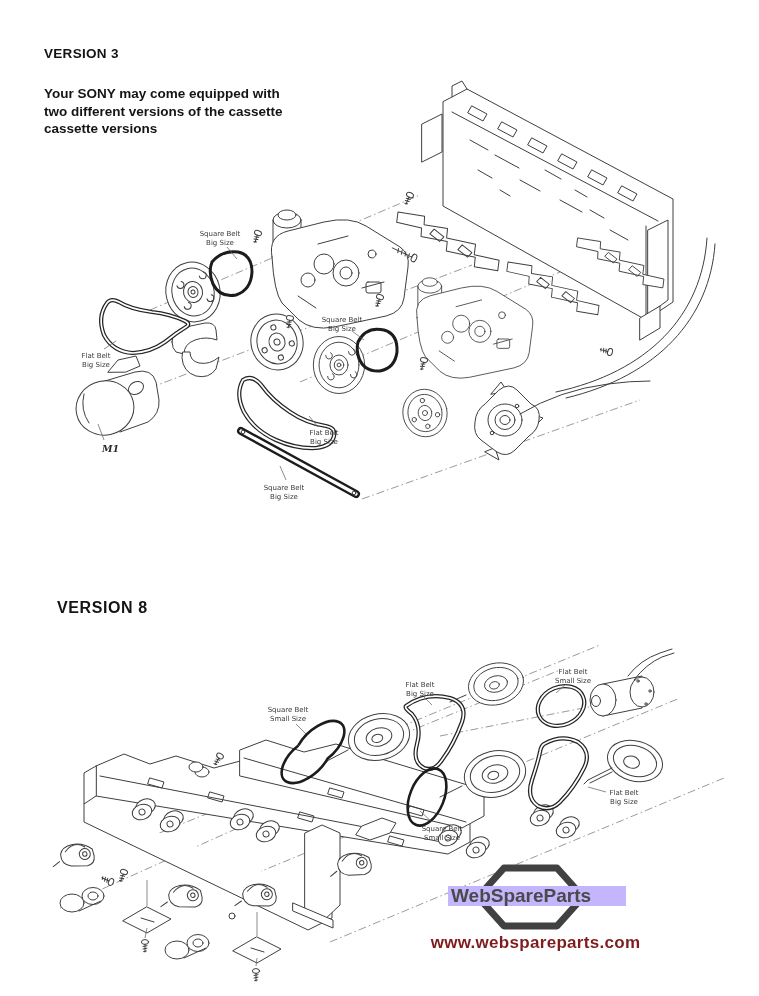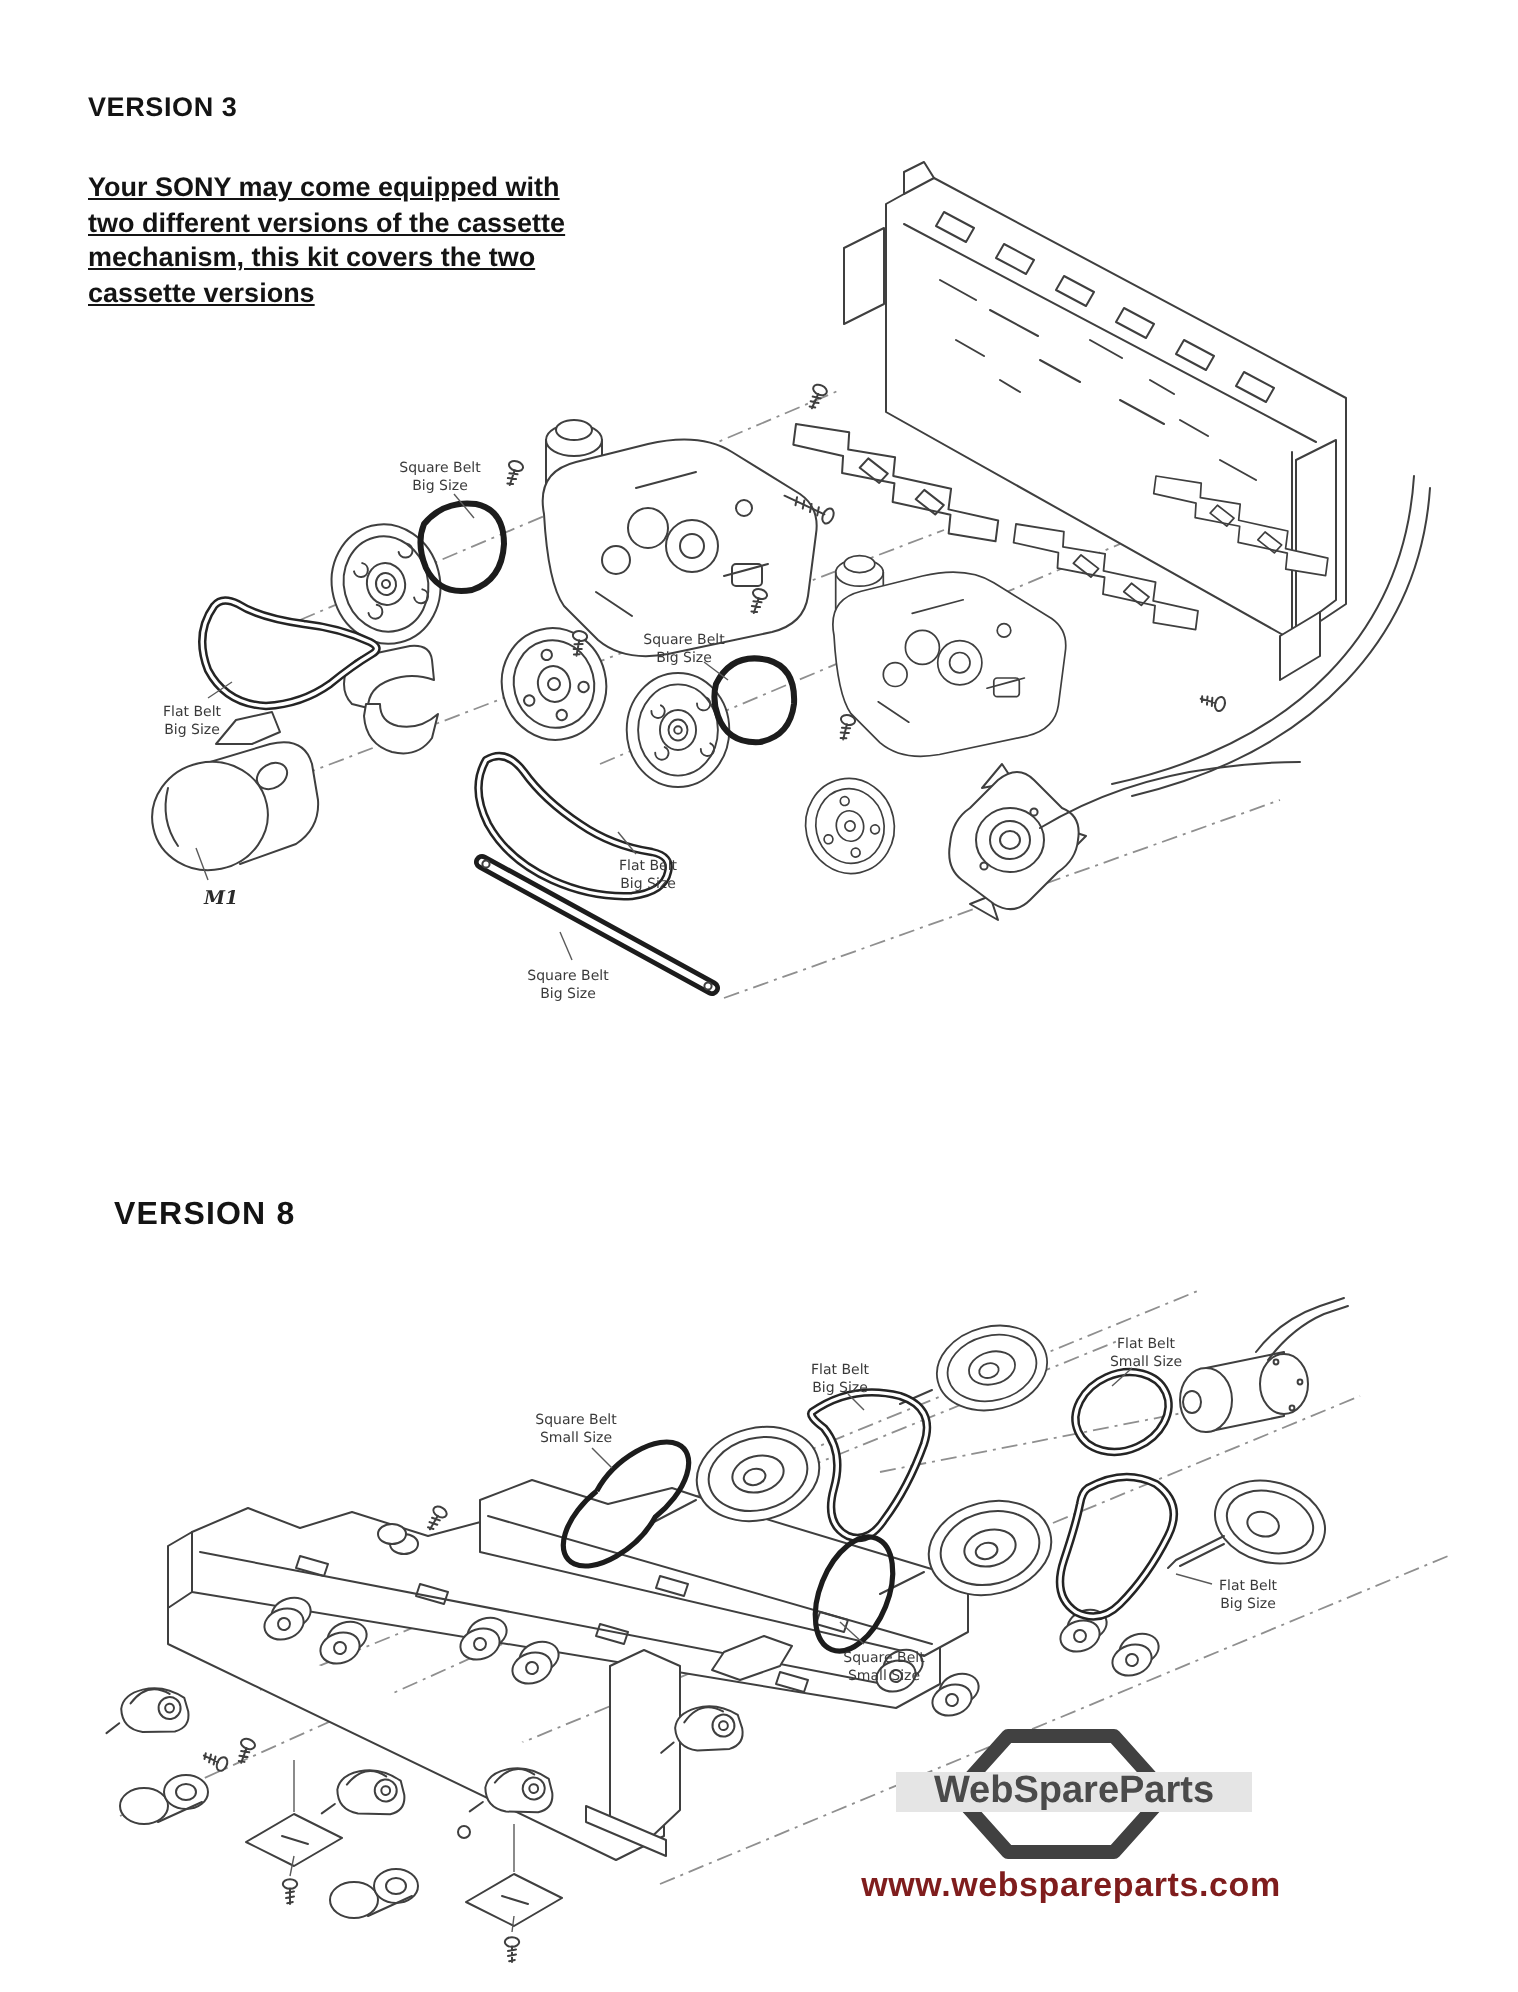--- a/index.html
+++ b/index.html
@@ -3,22 +3,22 @@
 <meta charset="utf-8">
 <style>
   html,body{margin:0;padding:0;background:#fff;}
   #page{position:relative;width:759px;height:996px;background:#fff;overflow:hidden;
         font-family:"Liberation Sans",sans-serif;}
   #art{position:absolute;left:0;top:0;}
   .abs{position:absolute;}
   .h1{font:700 13.5px/16px "Liberation Sans",sans-serif;color:#141414;letter-spacing:.3px;}
   .h2{font:700 16px/18px "Liberation Sans",sans-serif;color:#141414;letter-spacing:.6px;}
   .intro{font:700 13.5px/17.5px "Liberation Sans",sans-serif;color:#141414;}
-  .brand{font:700 19px/20px "Liberation Sans",sans-serif;color:#4a4a4a;background:#e5e5e5;
-         padding:0 3px;text-align:center;}
+  .brand{font:700 19px/20px "Liberation Sans",sans-serif;color:#4a4a4a;background:#c4b5fd;
+         padding:0 3px;}
   .url{font:700 17px/18px "Liberation Sans",sans-serif;color:#7f1d1d;text-align:center;letter-spacing:.3px;}
   
   .ln{fill:none;stroke:#3f3f3f;stroke-width:1;stroke-linejoin:round;stroke-linecap:round;}
   .lnf{fill:#fff;stroke:#3f3f3f;stroke-width:1;stroke-linejoin:round;stroke-linecap:round;}
   .sq{fill:none;stroke:#1c1c1c;stroke-width:3;stroke-linejoin:round;}
   .sq2{fill:none;stroke:#1c1c1c;stroke-width:2.6;}
   .fbo{fill:none;stroke:#242424;stroke-width:4.2;stroke-linejoin:round;}
   .fbi{fill:none;stroke:#fff;stroke-width:1.7;stroke-linejoin:round;}
   .lbo{fill:none;stroke:#1c1c1c;stroke-width:8;stroke-linecap:round;}
   .lbi{fill:none;stroke:#fff;stroke-width:3.2;stroke-linecap:round;}
@@ -337,24 +337,23 @@
       <path class="ld" d="M432,822 L420,811"></path>
       <text class="lbl" x="442" y="831" text-anchor="middle"><tspan x="442">Square Belt</tspan><tspan x="442" dy="9">Small Size</tspan></text>
     </g>
   </g>
 
   <path class="hex" d="M504,868 L557,868 L583,897 L557,926 L504,926 L478,897 Z"></path>
 </svg>
 
 <div class="abs h1" style="left:44px;top:46px;">VERSION 3</div>
 
-<div class="abs intro" style="left:44px;top:85px;width:340px;text-decoration:underline;">
+<div class="abs intro" style="left:44px;top:85px;width:340px;">
   <div>Your SONY may come equipped with</div>
   <div>two different versions of the cassette</div>
-  <div>mechanism, this kit covers the two</div>
   <div>cassette versions</div>
 </div>
 
 <div class="abs h2" style="left:57px;top:599px;">VERSION 8</div>
 
 <div class="abs brand" style="left:448px;top:886px;width:172px;">WebSpareParts</div>
 
 <div class="abs url" style="left:418px;top:934px;width:235px;">www.webspareparts.com</div>
 
 </div>

